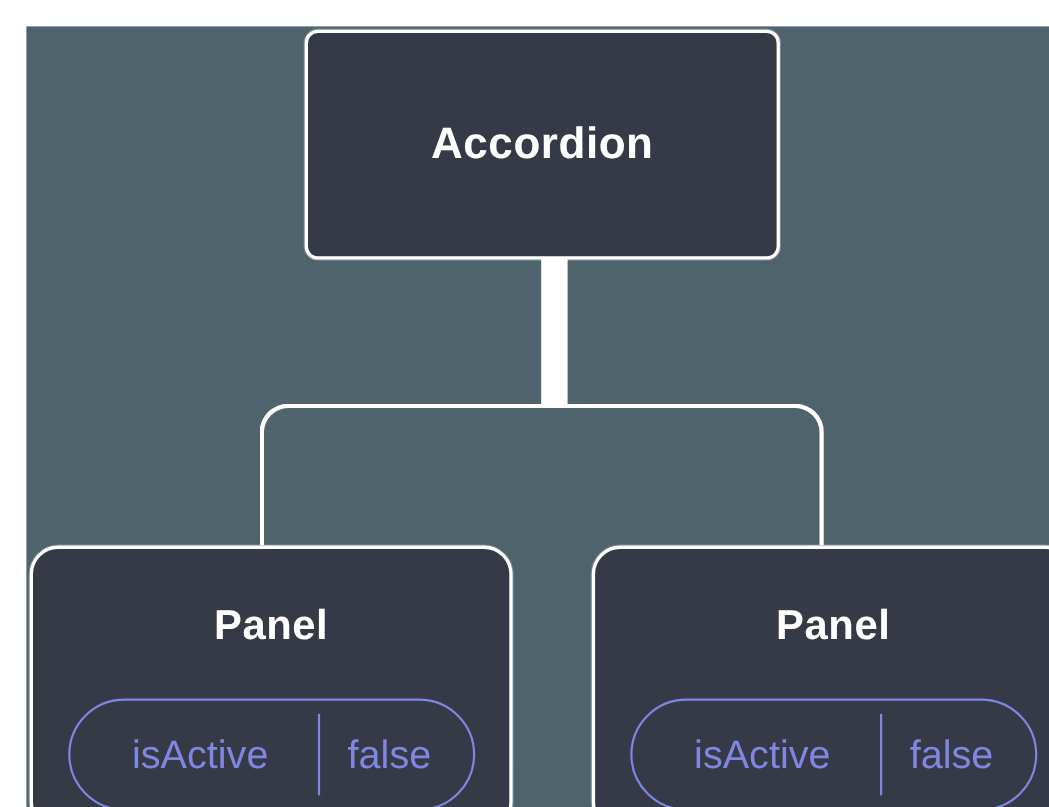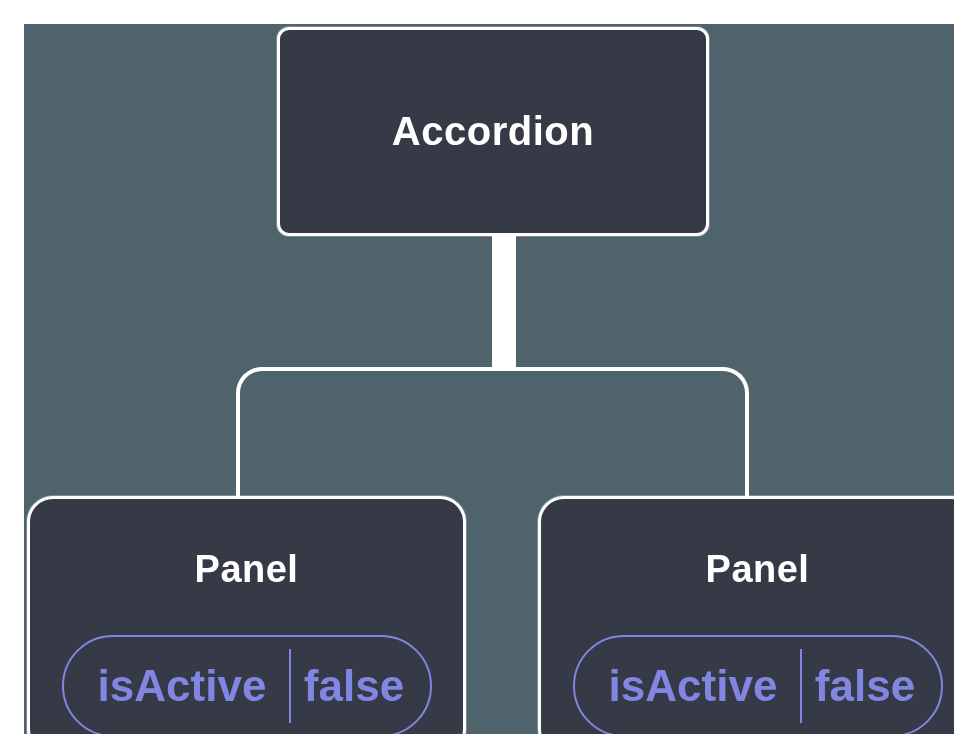--- a/index.html
+++ b/index.html
@@ -79,22 +79,22 @@
     width: 370px; height: 102px;
     border: 2px solid var(--accent);
     border-radius: 51px;
     display: flex;
     align-items: stretch;
     overflow: hidden;
   }
   .pill-cell {
     display: flex; align-items: center; justify-content: center;
     color: var(--accent);
-    font-size: 44px;
-    font-weight: 700;
+    font-size: 36px;
+    font-weight: 400;
   }
   .pill-name  { flex: 0 0 213px; }
   .pill-value { flex: 1 1 auto; border-left: 2px solid var(--accent); }
 </style>
 </head>
 <body>
 
 <div class="canvas">
 
   <div class="node root-node">

